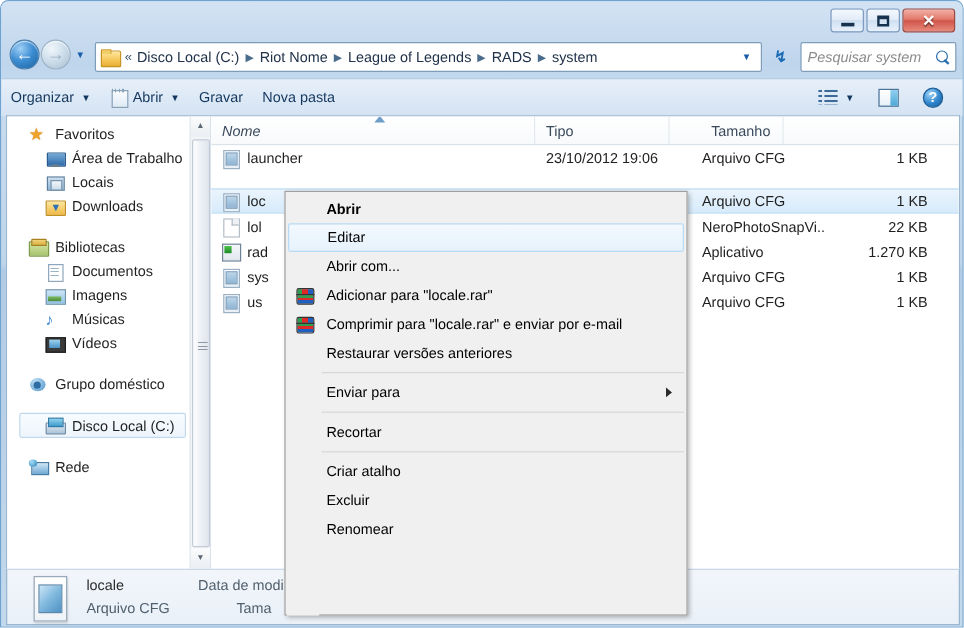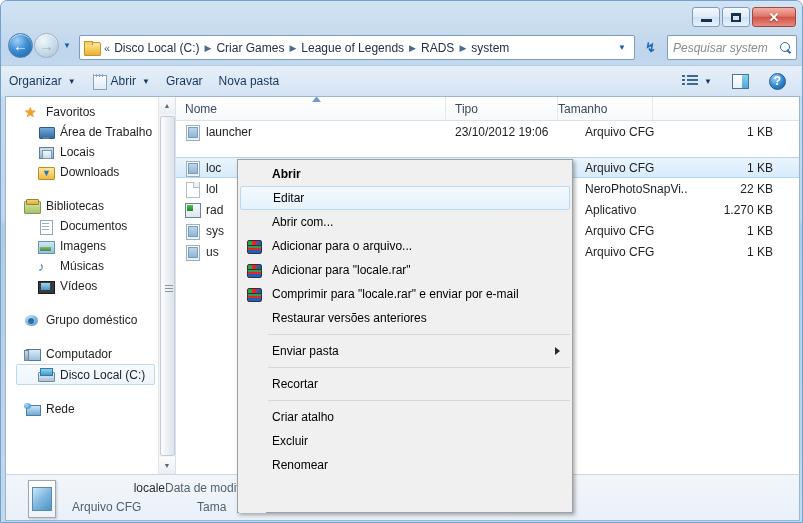--- a/index.html
+++ b/index.html
@@ -211,22 +211,22 @@
      border:1px solid #c3ccd6; border-radius:2px; }
   #sbgrip { position:absolute; left:4px; top:168px; width:8px; height:7px;
      background: repeating-linear-gradient(to bottom, #8c98a5 0 1px, transparent 1px 3px); }
 
   
   #filelist { flex:1; position:relative; background:#ffffff; overflow:hidden; }
   #colheader { display:flex; height:24px; border-bottom:1px solid #dbe3ea;
      background: linear-gradient(to bottom,#ffffff 0%, #f7f9fb 100%); position:relative; }
   .col { display:flex; align-items:center; font-size:12px; color:#3a4a5c;
      border-right:1px solid #e3e9ef; padding-left:9px; height:100%; }
-  .col.num { justify-content:flex-start; padding-right:10px; padding-left:0; }
-  #c-name { width:270px; }
+  .col.num { justify-content:flex-end; padding-right:10px; padding-left:0; }
+  #c-name { width:270px;font-style:italic; }
   #c-date { width:130px; }
   #c-type { width:112px; }
   #c-size { width:95px; }
   #sortarrow { position:absolute; left:136px; top:0px; width:9px; height:5px;
      border-left:4.5px solid transparent; border-right:4.5px solid transparent;
      border-bottom:5px solid #6f9ec9; }
 
   .frow { display:flex; height:21px; align-items:center; position:relative; }
   .frow.sel {
     background: linear-gradient(to bottom, #eaf4fd 0%, #d7ebfb 100%);
@@ -263,21 +263,21 @@
   #stat-ico { width:34px; height:38px; position:relative; flex:0 0 auto; margin-right:14px; }
   #stat-ico::before { content:""; position:absolute; left:4px; top:1px; width:26px; height:36px;
      background: linear-gradient(to bottom,#ffffff 0%,#eef3f8 100%); border:1px solid #9aa9b7;
      box-shadow: 1px 1px 2px rgba(0,0,0,.18); }
   #stat-ico::after { content:""; position:absolute; left:8px; top:8px; width:18px; height:22px;
      background: linear-gradient(135deg,#cde6f6 0%,#7fb8de 50%,#4f92c4 100%); border:1px solid #5b89ab; }
   #stat-text { display:flex; flex-direction:column; gap:5px; }
   .strow { display:flex; align-items:center; }
   .sfield { font-size:12px; color:#2b2b2b; }
   .slabel { font-size:12px; color:#51606e; }
-  .sp1 { width:93px;text-align:right; }
+  .sp1 { width:93px; }
   .sp2 { width:125px; }
   .sp3 { width:160px; }
 
   
   #ctxmenu {
     position:absolute; left:236px; top:158px; width:336px; height:354px;
     background:#f0f0f0; border:1px solid #a0a0a0;
     box-shadow: 2px 2px 4px rgba(0,0,0,.32);
     z-index:50; padding:2px 0;
   }
@@ -333,21 +333,21 @@
         <span>→</span>
       </div>
       <span id="histdrop">▼</span>
     </div>
 
     <div id="addressbox">
       <span class="folder-ico"></span>
       <span class="crumb dbl">«</span>
       <span class="crumb">Disco Local (C:)</span>
       <span class="crumb chev">▶</span>
-      <span class="crumb">Criar Games</span>
+      <span class="crumb">Riot Nome</span>
       <span class="crumb chev">▶</span>
       <span class="crumb">League of Legends</span>
       <span class="crumb chev">▶</span>
       <span class="crumb">RADS</span>
       <span class="crumb chev">▶</span>
       <span class="crumb">system</span>
       <span id="addrdrop">▼</span>
     </div>
 
     <div id="refreshbtn">
@@ -440,24 +440,20 @@
 
         <div class="navgroup-gap"></div>
 
         <div class="navitem">
           <span class="ni ic-home"></span>
           <span class="lbl">Grupo doméstico</span>
         </div>
 
         <div class="navgroup-gap"></div>
 
-        <div class="navitem">
-          <span class="ni ic-comp"></span>
-          <span class="lbl">Computador</span>
-        </div>
         <div class="navitem selected">
           <span class="ni ic-disk"></span>
           <span class="lbl">Disco Local (C:)</span>
         </div>
 
         <div class="navgroup-gap"></div>
 
         <div class="navitem">
           <span class="ni ic-net"></span>
           <span class="lbl">Rede</span>
@@ -573,38 +569,34 @@
       <span>Abrir</span>
     </div>
     <div class="mi hl">
       <span>Editar</span>
     </div>
     <div class="mi">
       <span>Abrir com...</span>
     </div>
     <div class="mi">
       <span class="micon rar-ico"></span>
-      <span>Adicionar para o arquivo...</span>
-    </div>
-    <div class="mi">
-      <span class="micon rar-ico"></span>
       <span>Adicionar para "locale.rar"</span>
     </div>
     <div class="mi">
       <span class="micon rar-ico"></span>
       <span>Comprimir para "locale.rar" e enviar por e-mail</span>
     </div>
     <div class="mi">
       <span>Restaurar versões anteriores</span>
     </div>
 
     <div class="msep"></div>
 
     <div class="mi">
-      <span>Enviar pasta</span>
+      <span>Enviar para</span>
       <span class="marrow"></span>
     </div>
 
     <div class="msep"></div>
 
     <div class="mi">
       <span>Recortar</span>
     </div>
 
     <div class="msep"></div>

